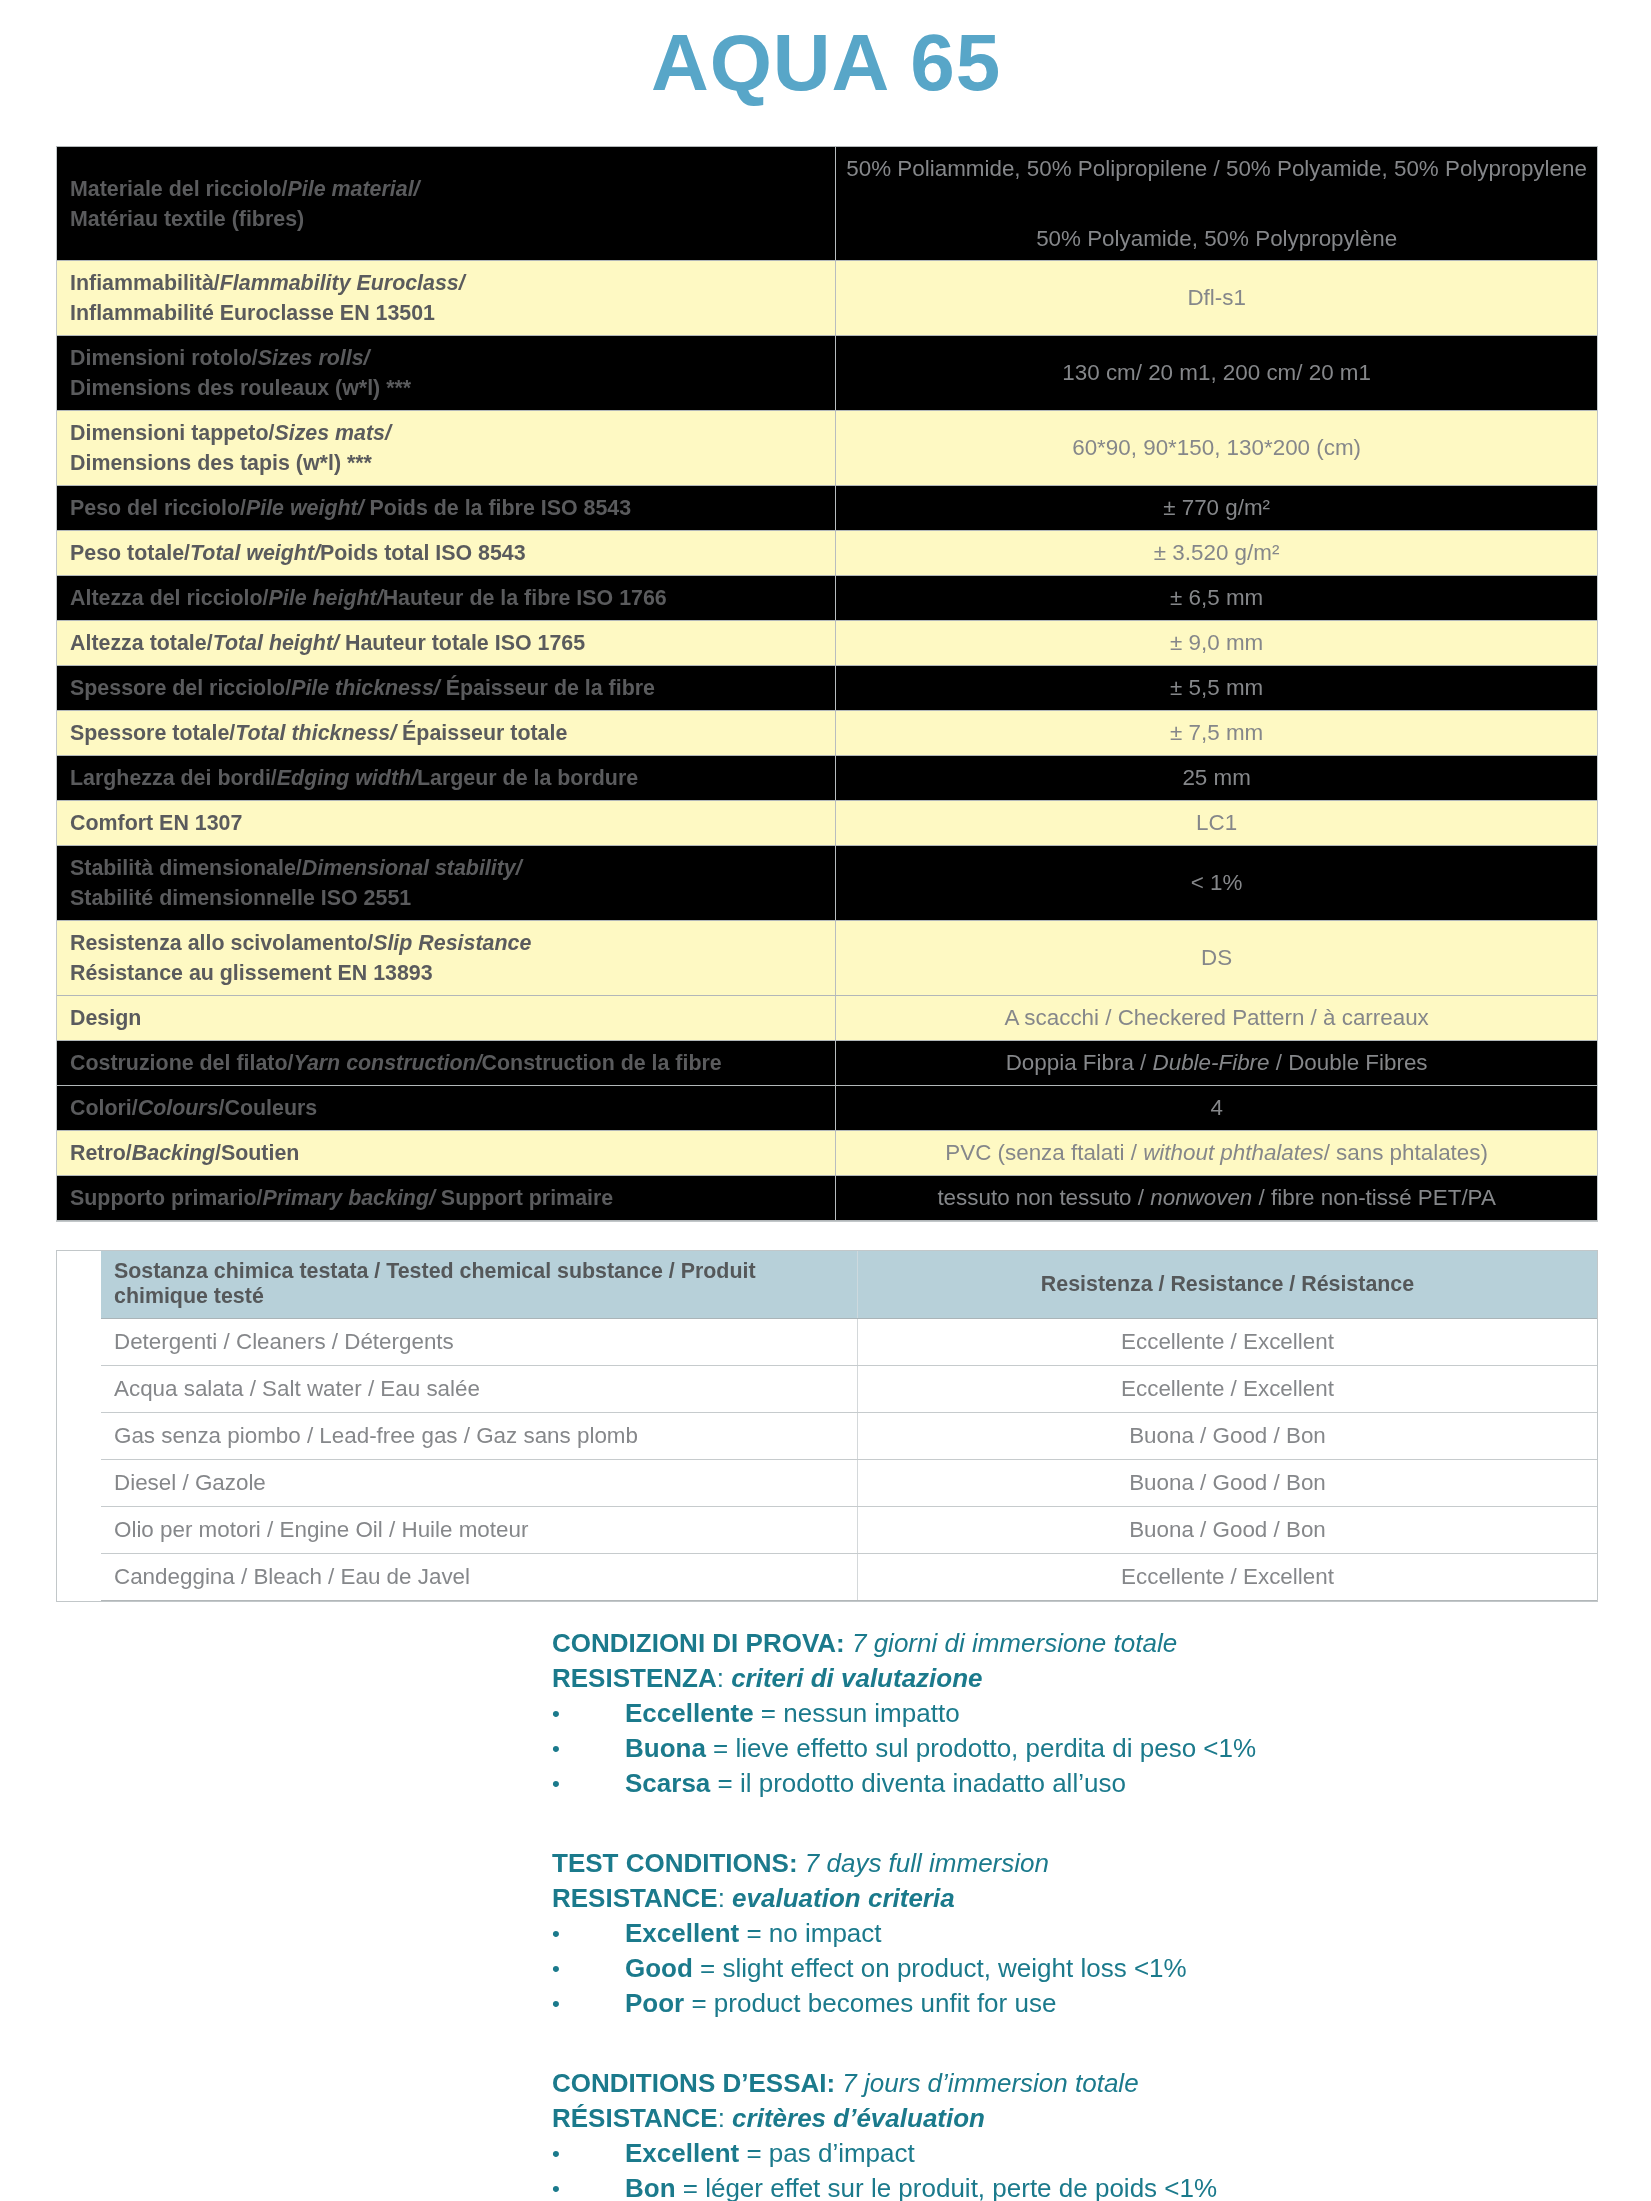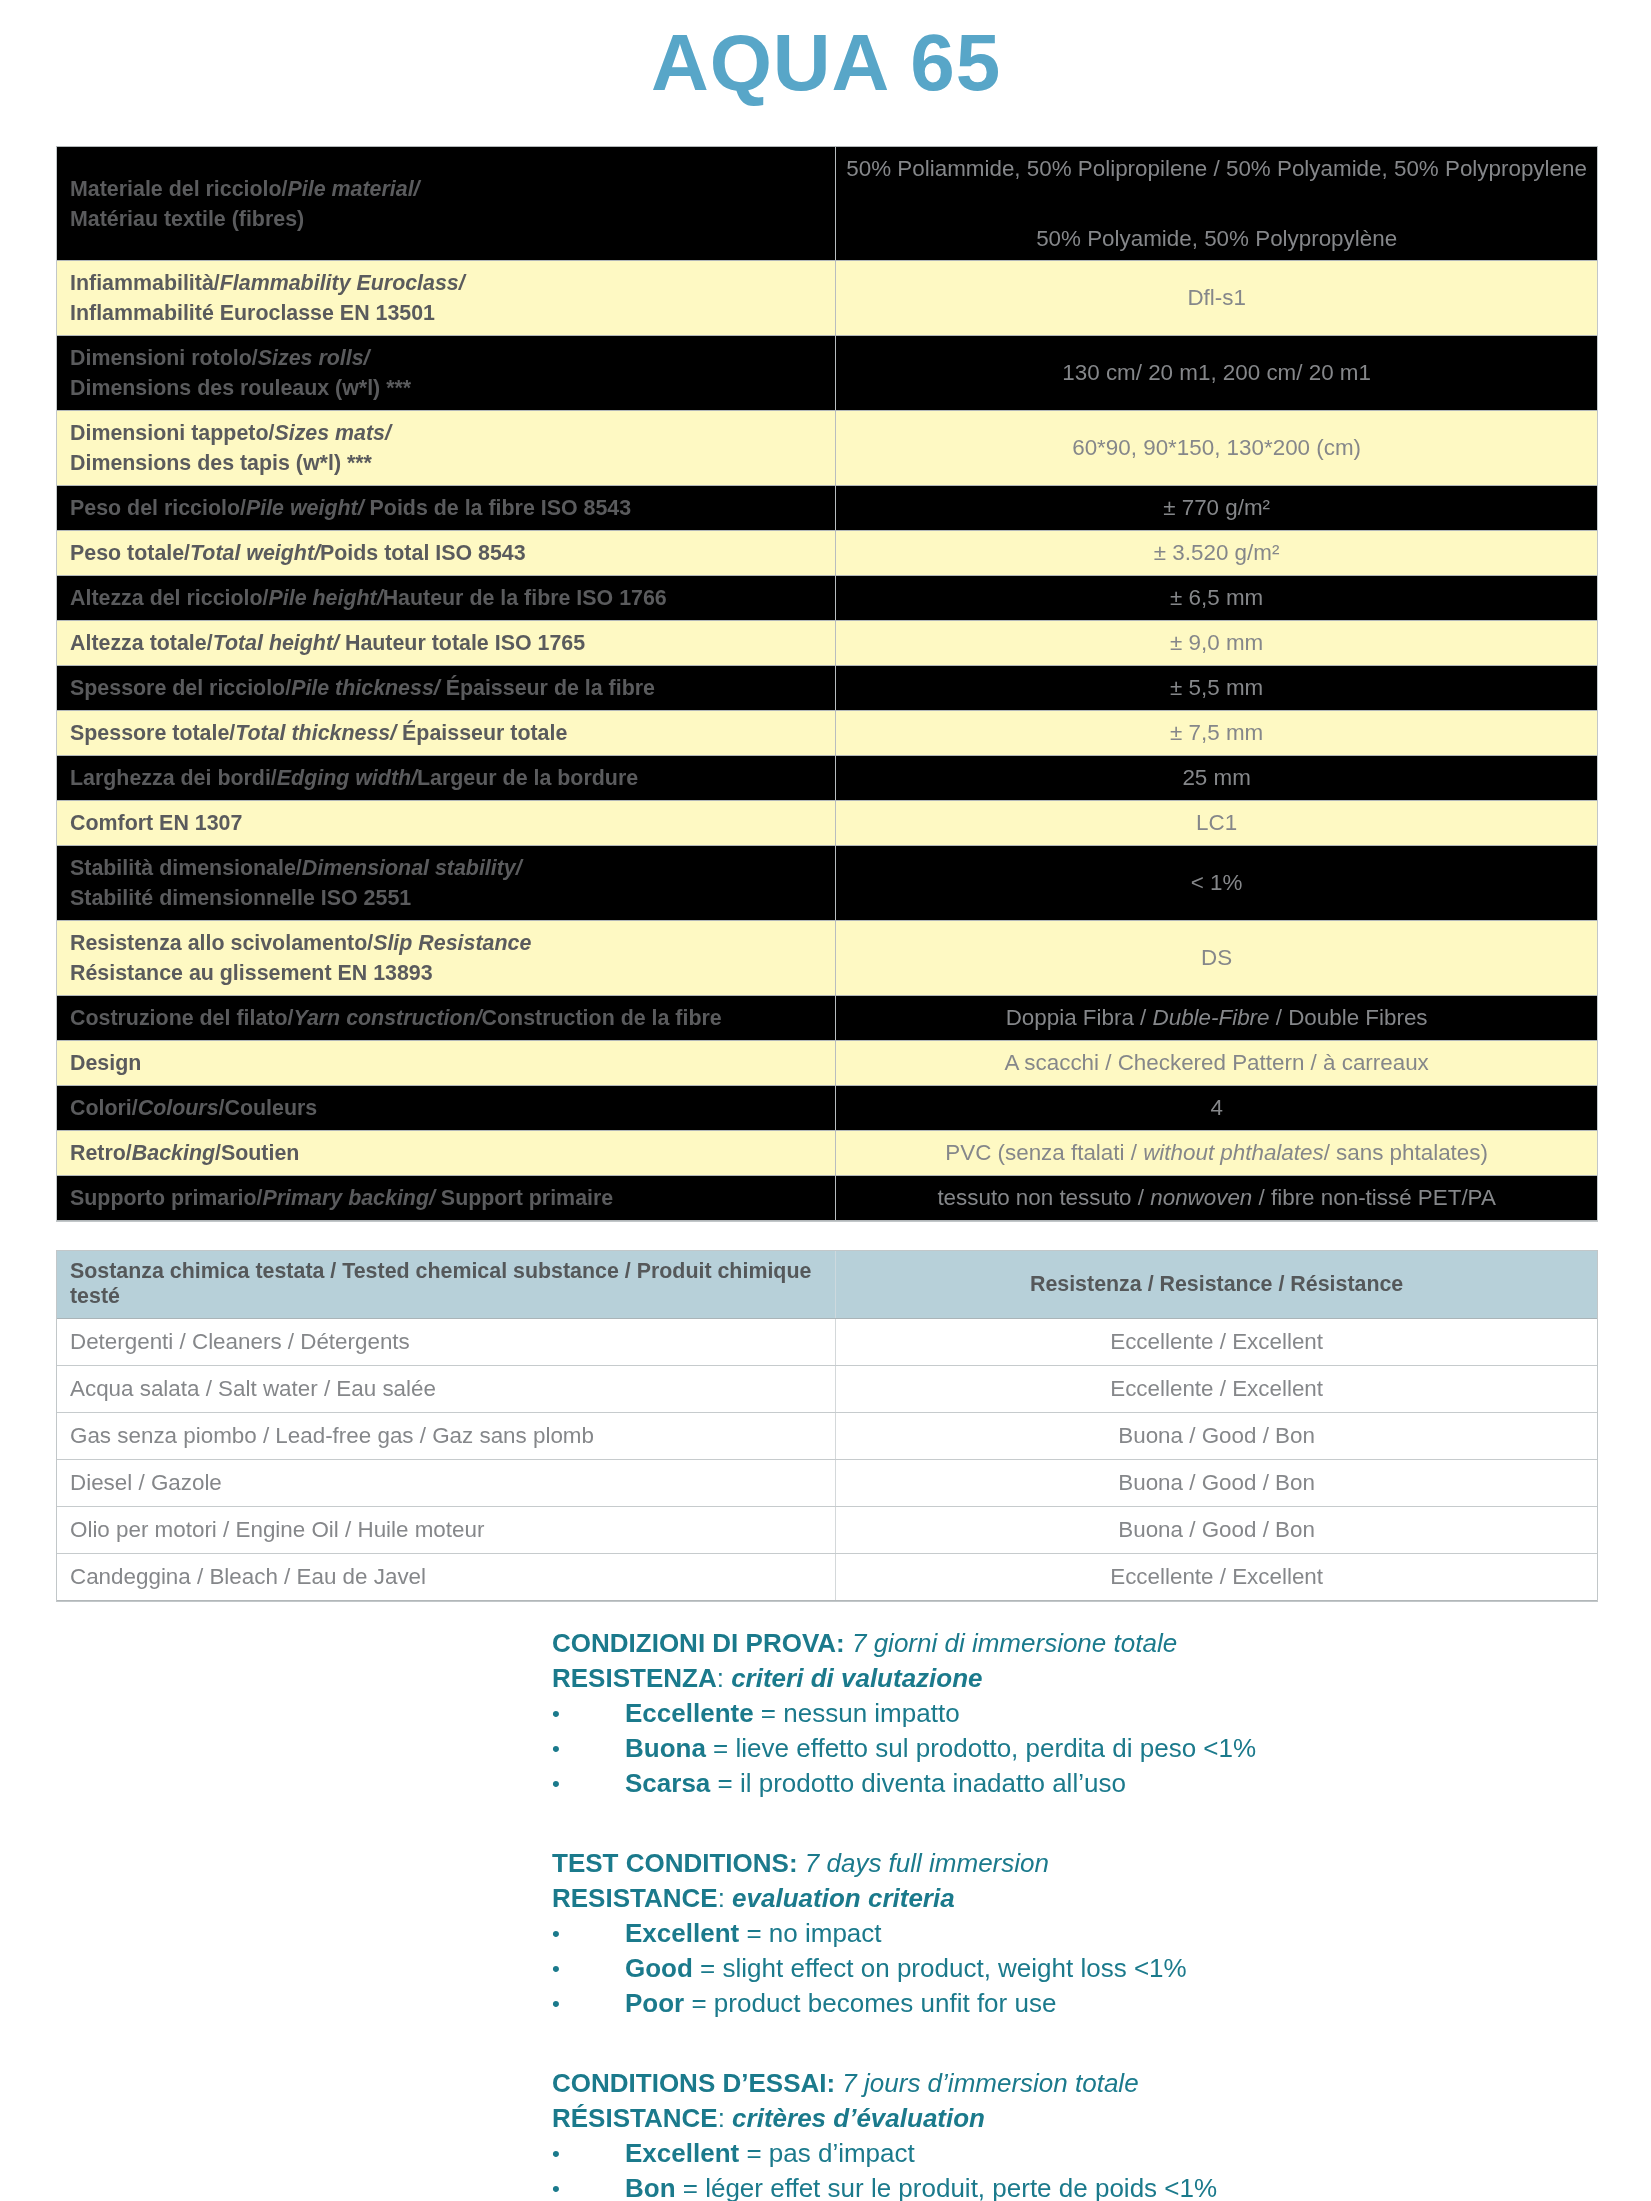--- a/index.html
+++ b/index.html
@@ -63,20 +63,21 @@
     line-height: 30px;
     gap: 40px;
   }
   .spec-row { min-height: 45px; }
   .spec-row.two-line { min-height: 75px; }
 
   
   .chem-table {
     margin: 28px 54px 0 56px;
     border: 0.9px solid #c2c7c9;
+    padding-left: 44px;
   }
   .chem-header {
     display: flex;
     background: #b7d0d9;
     border-bottom: 1.9px solid #aab4b8;
     min-height: 47px;
   }
   .chem-header .hl {
     flex: 0 0 50.6%;
     padding: 8.4px 7.5px 8.4px 13px;
@@ -259,34 +260,34 @@
     </div>
     <div class="spec-row two-line">
       <div class="spec-cell-label">
         <div class="line"><span>Resistenza allo scivolamento/</span><span class="i">Slip Resistance</span></div>
         <div class="line"><span>Résistance au glissement EN 13893</span></div>
       </div>
       <div class="spec-cell-value">
         <div class="line"><span>DS</span></div>
       </div>
     </div>
+    <div class="spec-row">
+      <div class="spec-cell-label">
+        <div class="line"><span>Design</span></div>
+      </div>
+      <div class="spec-cell-value">
+        <div class="line"><span>A scacchi / Checkered Pattern / à carreaux</span></div>
+      </div>
+    </div>
     <div class="spec-row shaded">
       <div class="spec-cell-label">
         <div class="line"><span>Costruzione del filato/</span><span class="i">Yarn construction/</span><span>Construction de la fibre</span></div>
       </div>
       <div class="spec-cell-value">
         <div class="line"><span>Doppia Fibra / </span><span class="i">Duble-Fibre</span><span> / Double Fibres</span></div>
-      </div>
-    </div>
-    <div class="spec-row">
-      <div class="spec-cell-label">
-        <div class="line"><span>Design</span></div>
-      </div>
-      <div class="spec-cell-value">
-        <div class="line"><span>A scacchi / Checkered Pattern / à carreaux</span></div>
       </div>
     </div>
     <div class="spec-row shaded">
       <div class="spec-cell-label">
         <div class="line"><span>Colori/</span><span class="i">Colours</span><span>/Couleurs</span></div>
       </div>
       <div class="spec-cell-value">
         <div class="line"><span>4</span></div>
       </div>
     </div>

